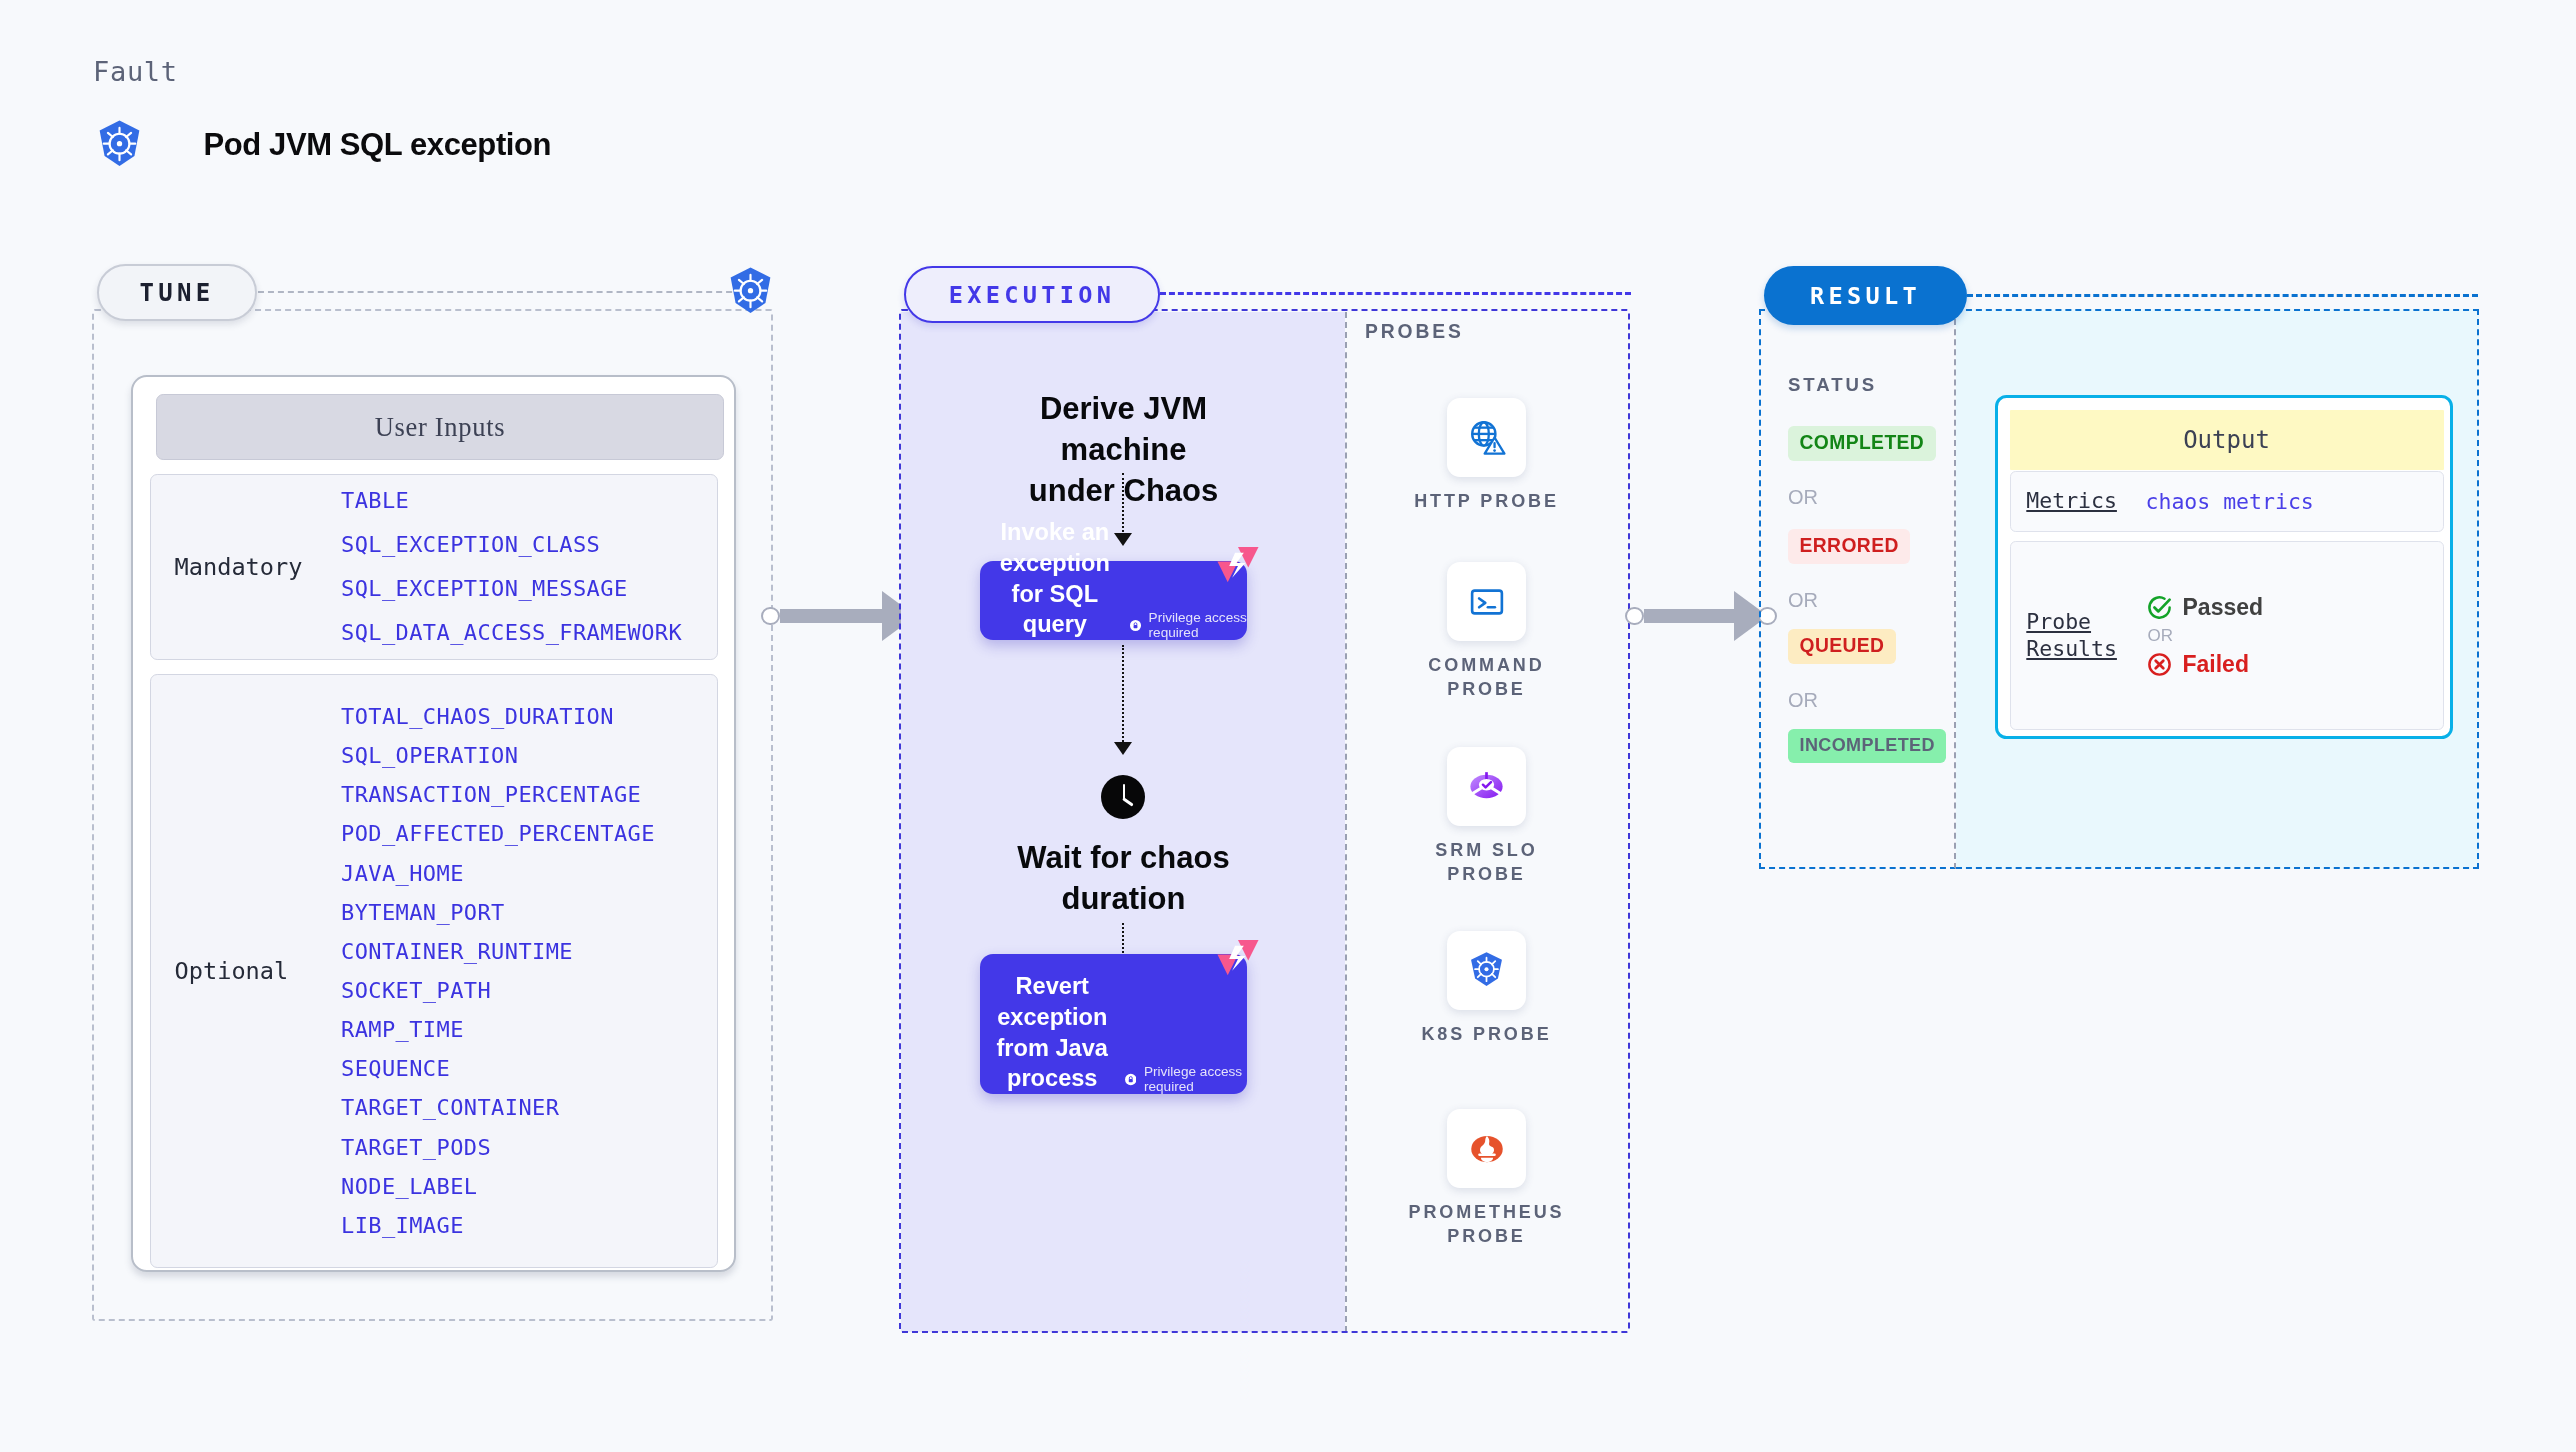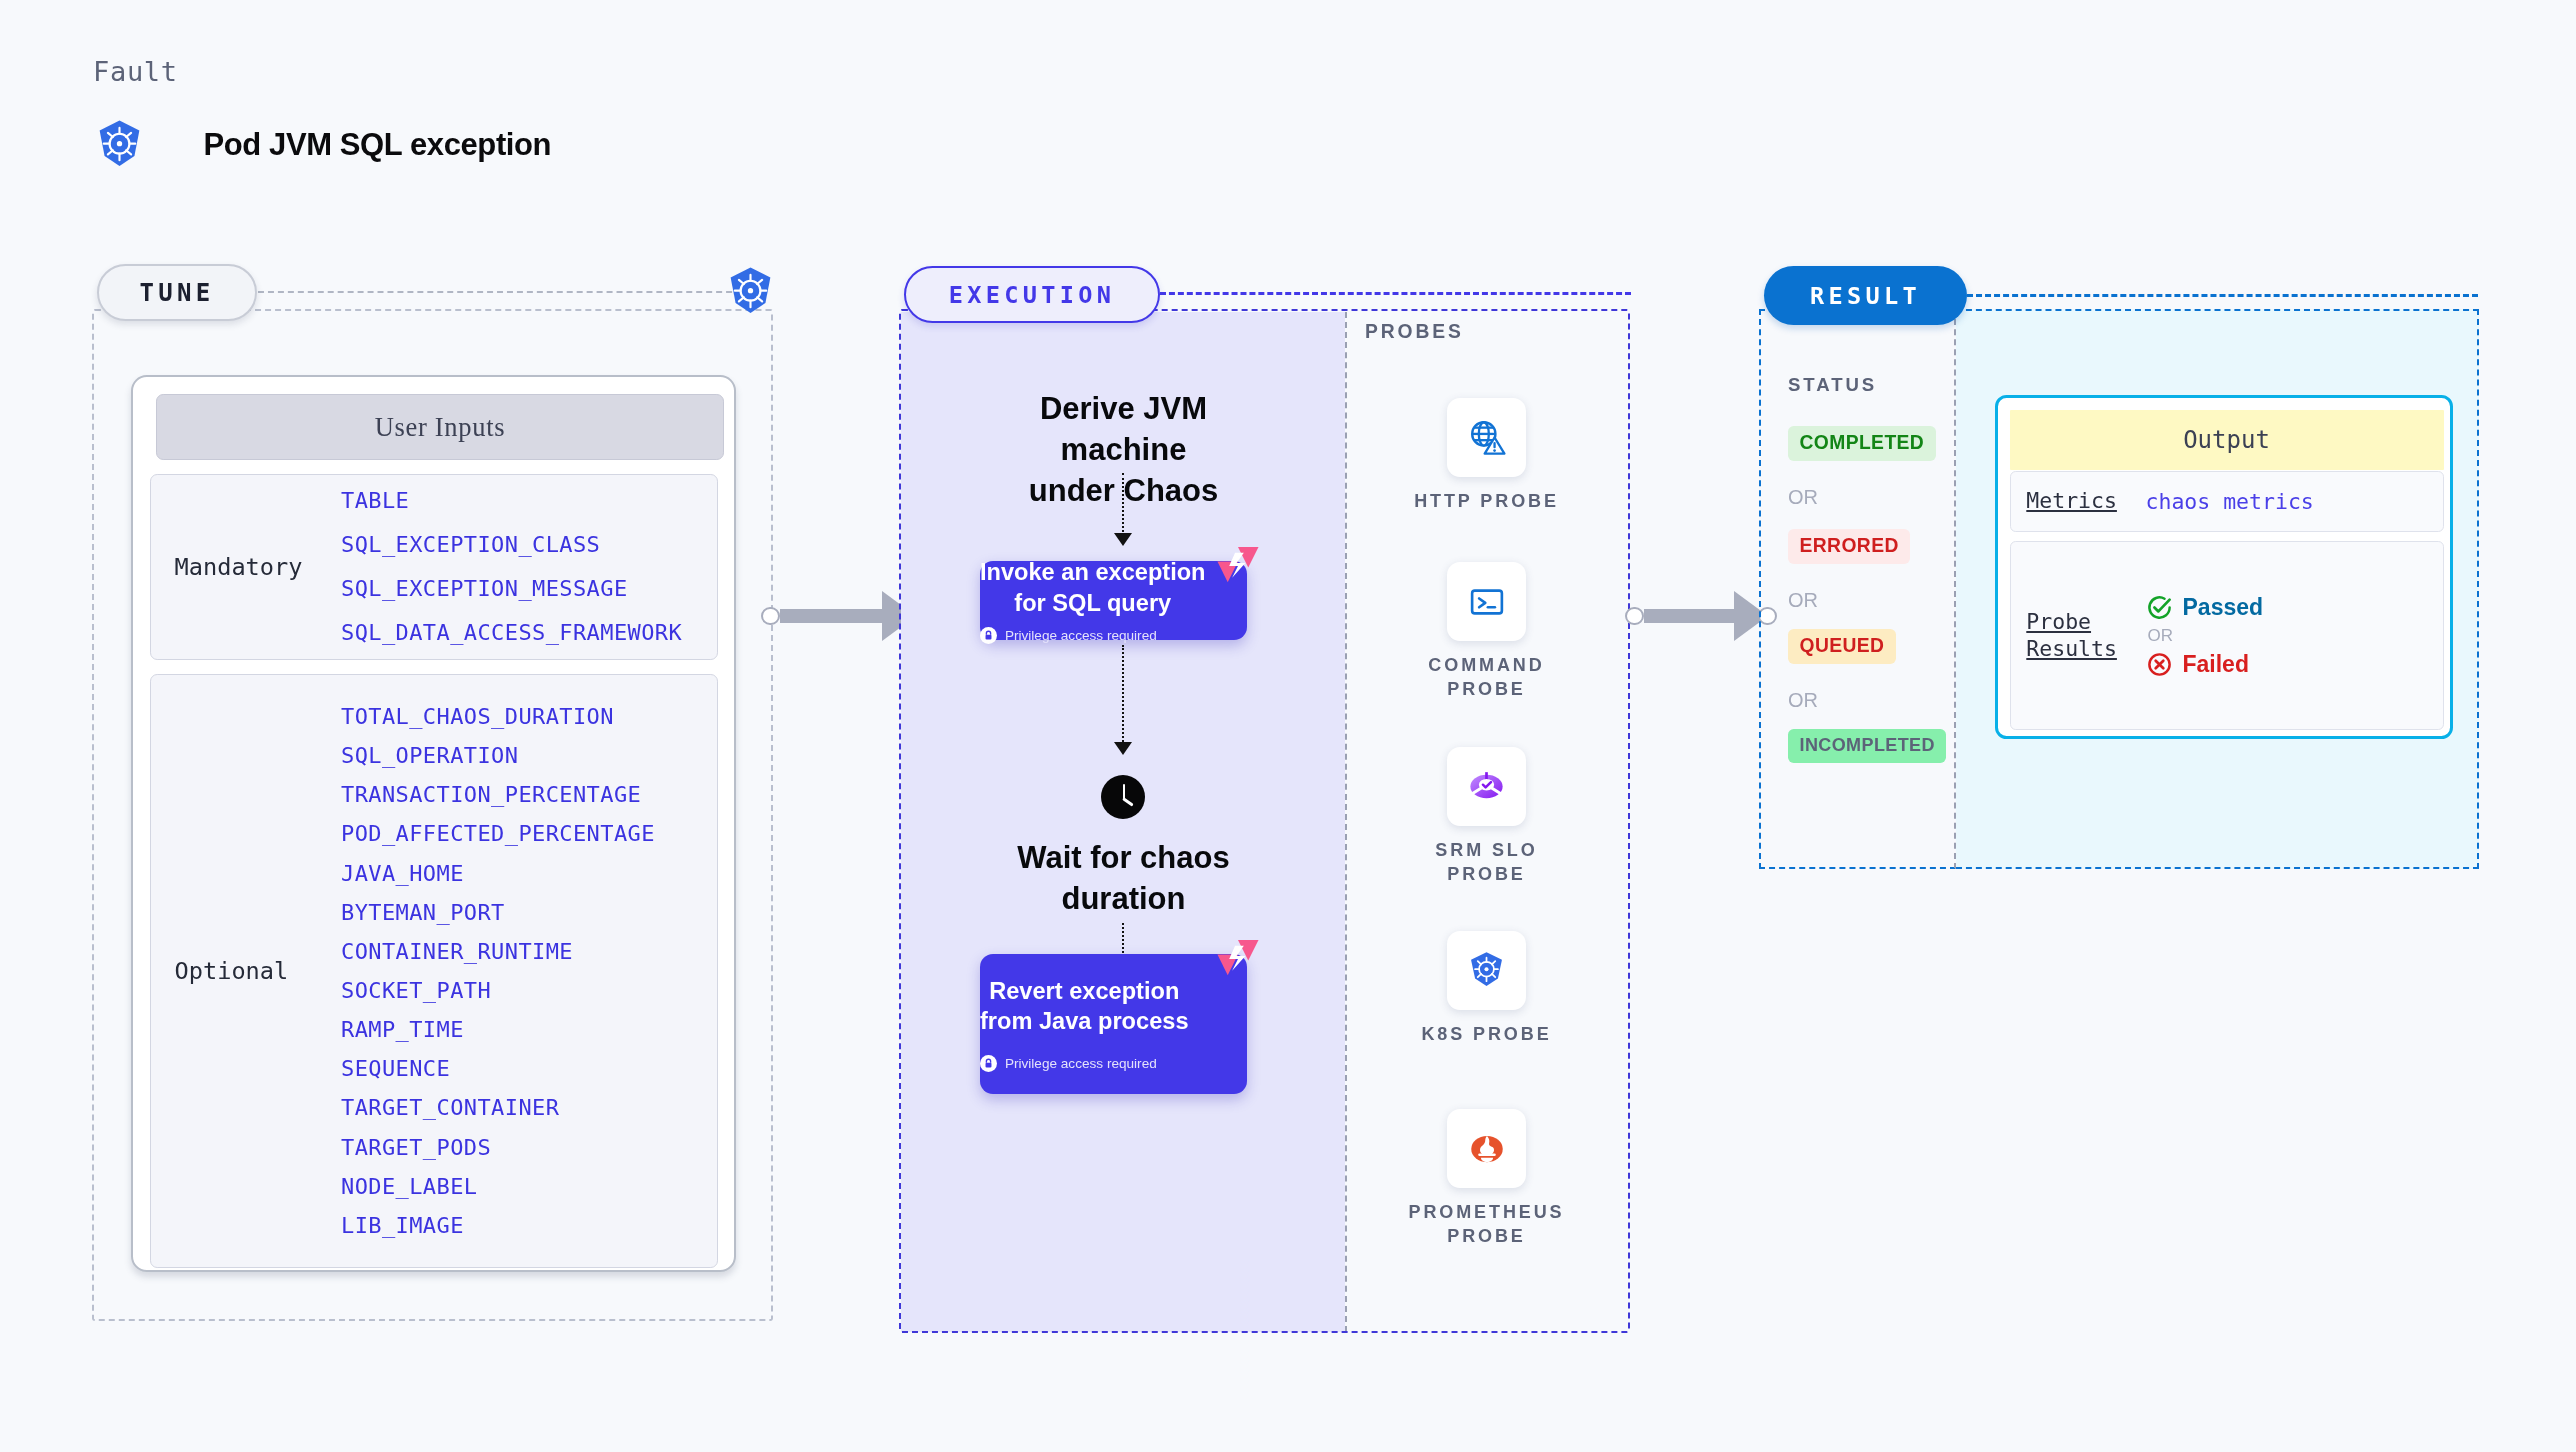--- a/index.html
+++ b/index.html
@@ -91,21 +91,21 @@
     color:#08090c; line-height:1.33; width:301px;
   }
   .vline { position:absolute; border-left:2.9px dotted #111; }
   .varrow { position:absolute; width:0;height:0;
             border-left:9.3px solid transparent; border-right:9.3px solid transparent;
             border-top:13px solid #111; }
 
   .exec-card {
     position:absolute; background:#4338e8; border-radius:13px;
     box-shadow:0 5.7px 13px rgba(60,50,190,.28);
-    display:flex; flex-direction:column; align-items:flex-start; justify-content:center;
+    display:flex; flex-direction:row; align-items:flex-end; justify-content:center;
   }
   .exec-card-title { color:#fff; font-size:23.6px; font-weight:bold; text-align:center; line-height:1.3; }
   .priv { display:flex; align-items:center; gap:7.9px; margin-top:8.6px; }
   .priv span { color:#e4e2fb; font-size:13.6px; }
   .badge-tri { position:absolute; right:-13px; top:-15.8px; width:44px; height:42px; }
 
   .clock { position:absolute; width:44px; height:44px; border-radius:50%; background:#070708; }
   .clock::before { content:""; position:absolute; left:21.5px; top:9.3px; width:2.9px; height:14.3px; background:#fff; border-radius:1.4px; }
   .clock::after  { content:""; position:absolute; left:21.5px; top:22px; width:11.5px; height:2.9px; background:#fff; border-radius:1.4px; transform-origin:left center; transform:rotate(35deg); }
 
@@ -403,21 +403,21 @@
     <div class="out-val-mono">chaos metrics</div>
   </div>
   <div class="out-row" id="out-probe">
     <div class="out-key">Probe<br>Results</div>
     <div>
       <div class="pr-line">
         <svg width="27" height="27" viewBox="0 0 24 24">
           <path d="M21 12a9 9 0 1 1-4.5-7.8" fill="none" stroke="#13a328" stroke-width="2.2" stroke-linecap="round"></path>
           <polyline points="7.5,12 11,15.5 21,5" fill="none" stroke="#13a328" stroke-width="2.4" stroke-linecap="round" stroke-linejoin="round"></polyline>
         </svg>
-        <b style="color:#0369a1;">Passed</b>
+        <b style="color:#404040;">Passed</b>
       </div>
       <div class="pr-or">OR</div>
       <div class="pr-line">
         <svg width="27" height="27" viewBox="0 0 24 24">
           <circle cx="12" cy="12" r="9" fill="none" stroke="#d81f1f" stroke-width="2.2"></circle>
           <line x1="8.6" y1="8.6" x2="15.4" y2="15.4" stroke="#d81f1f" stroke-width="2.4" stroke-linecap="round"></line>
           <line x1="15.4" y1="8.6" x2="8.6" y2="15.4" stroke="#d81f1f" stroke-width="2.4" stroke-linecap="round"></line>
         </svg>
         <b style="color:#d81f1f;">Failed</b>
       </div>

